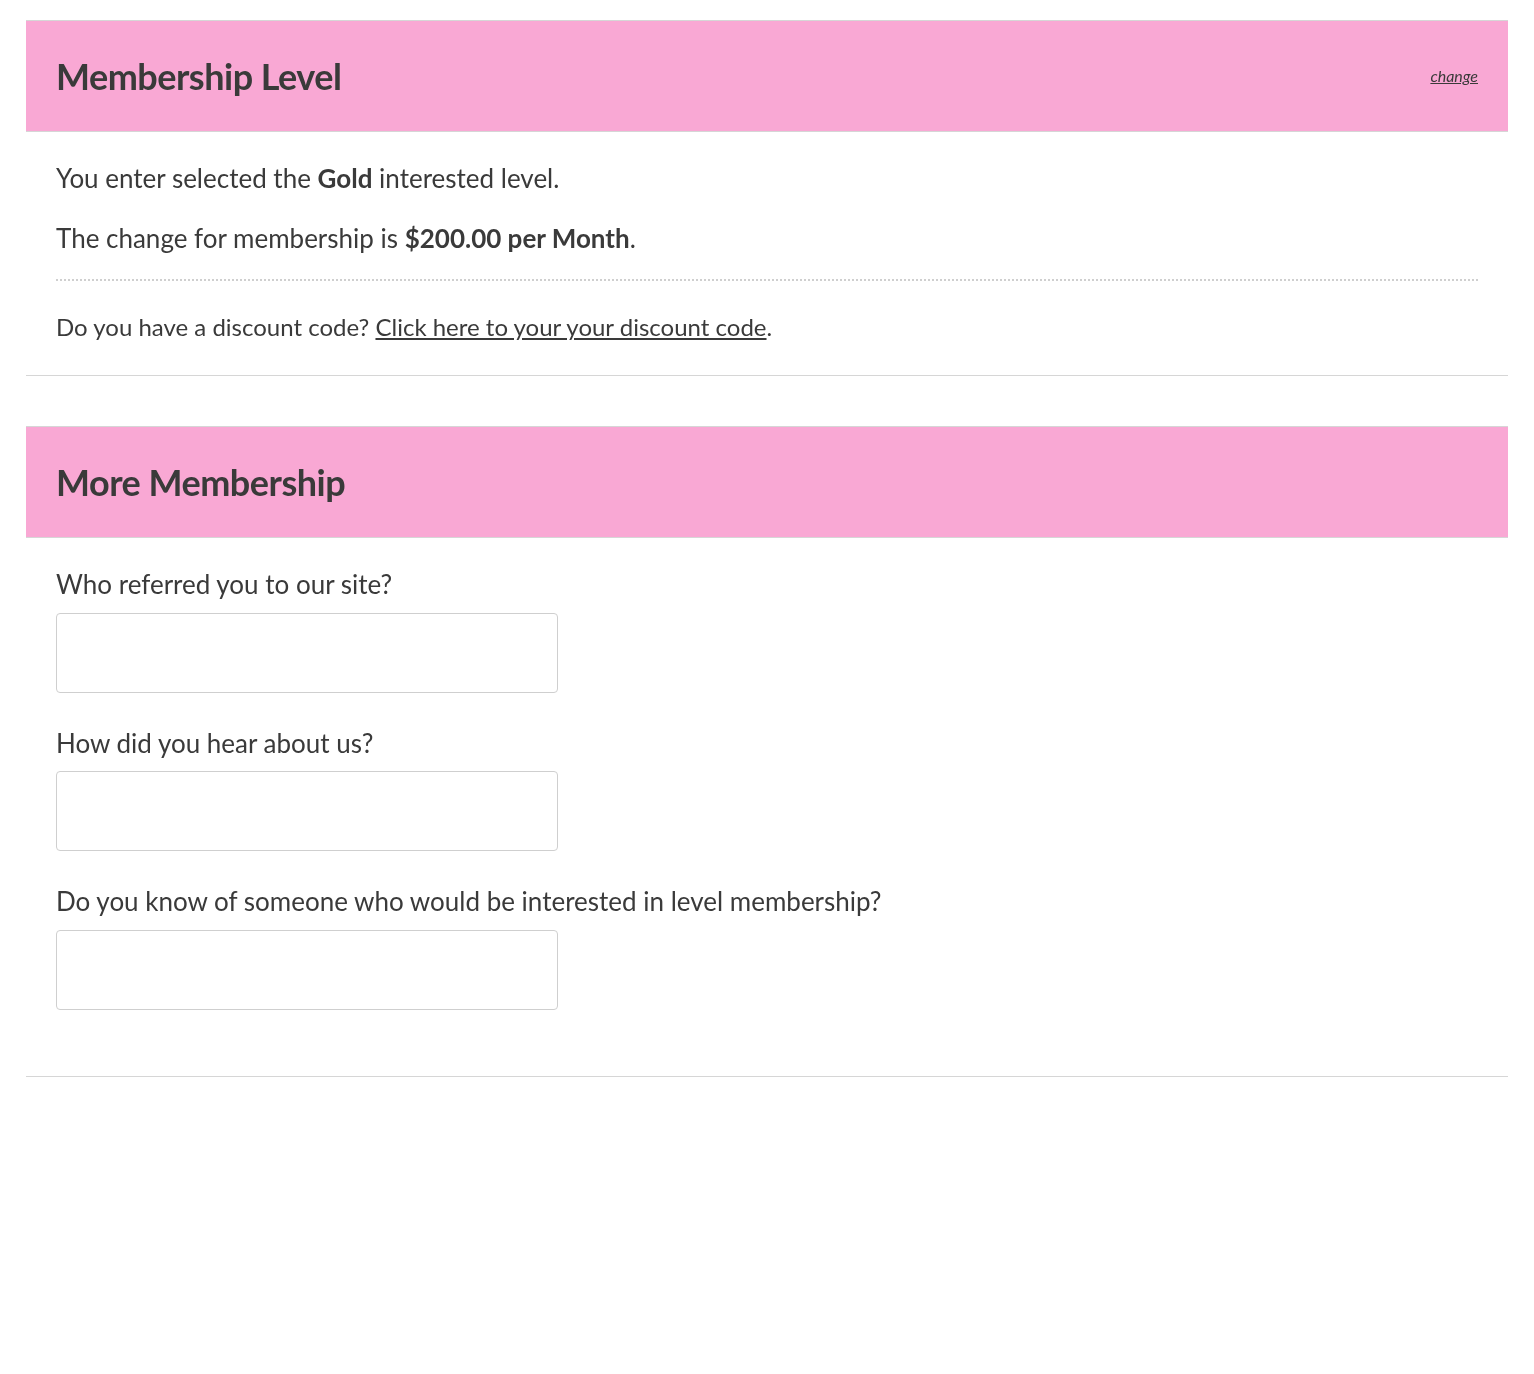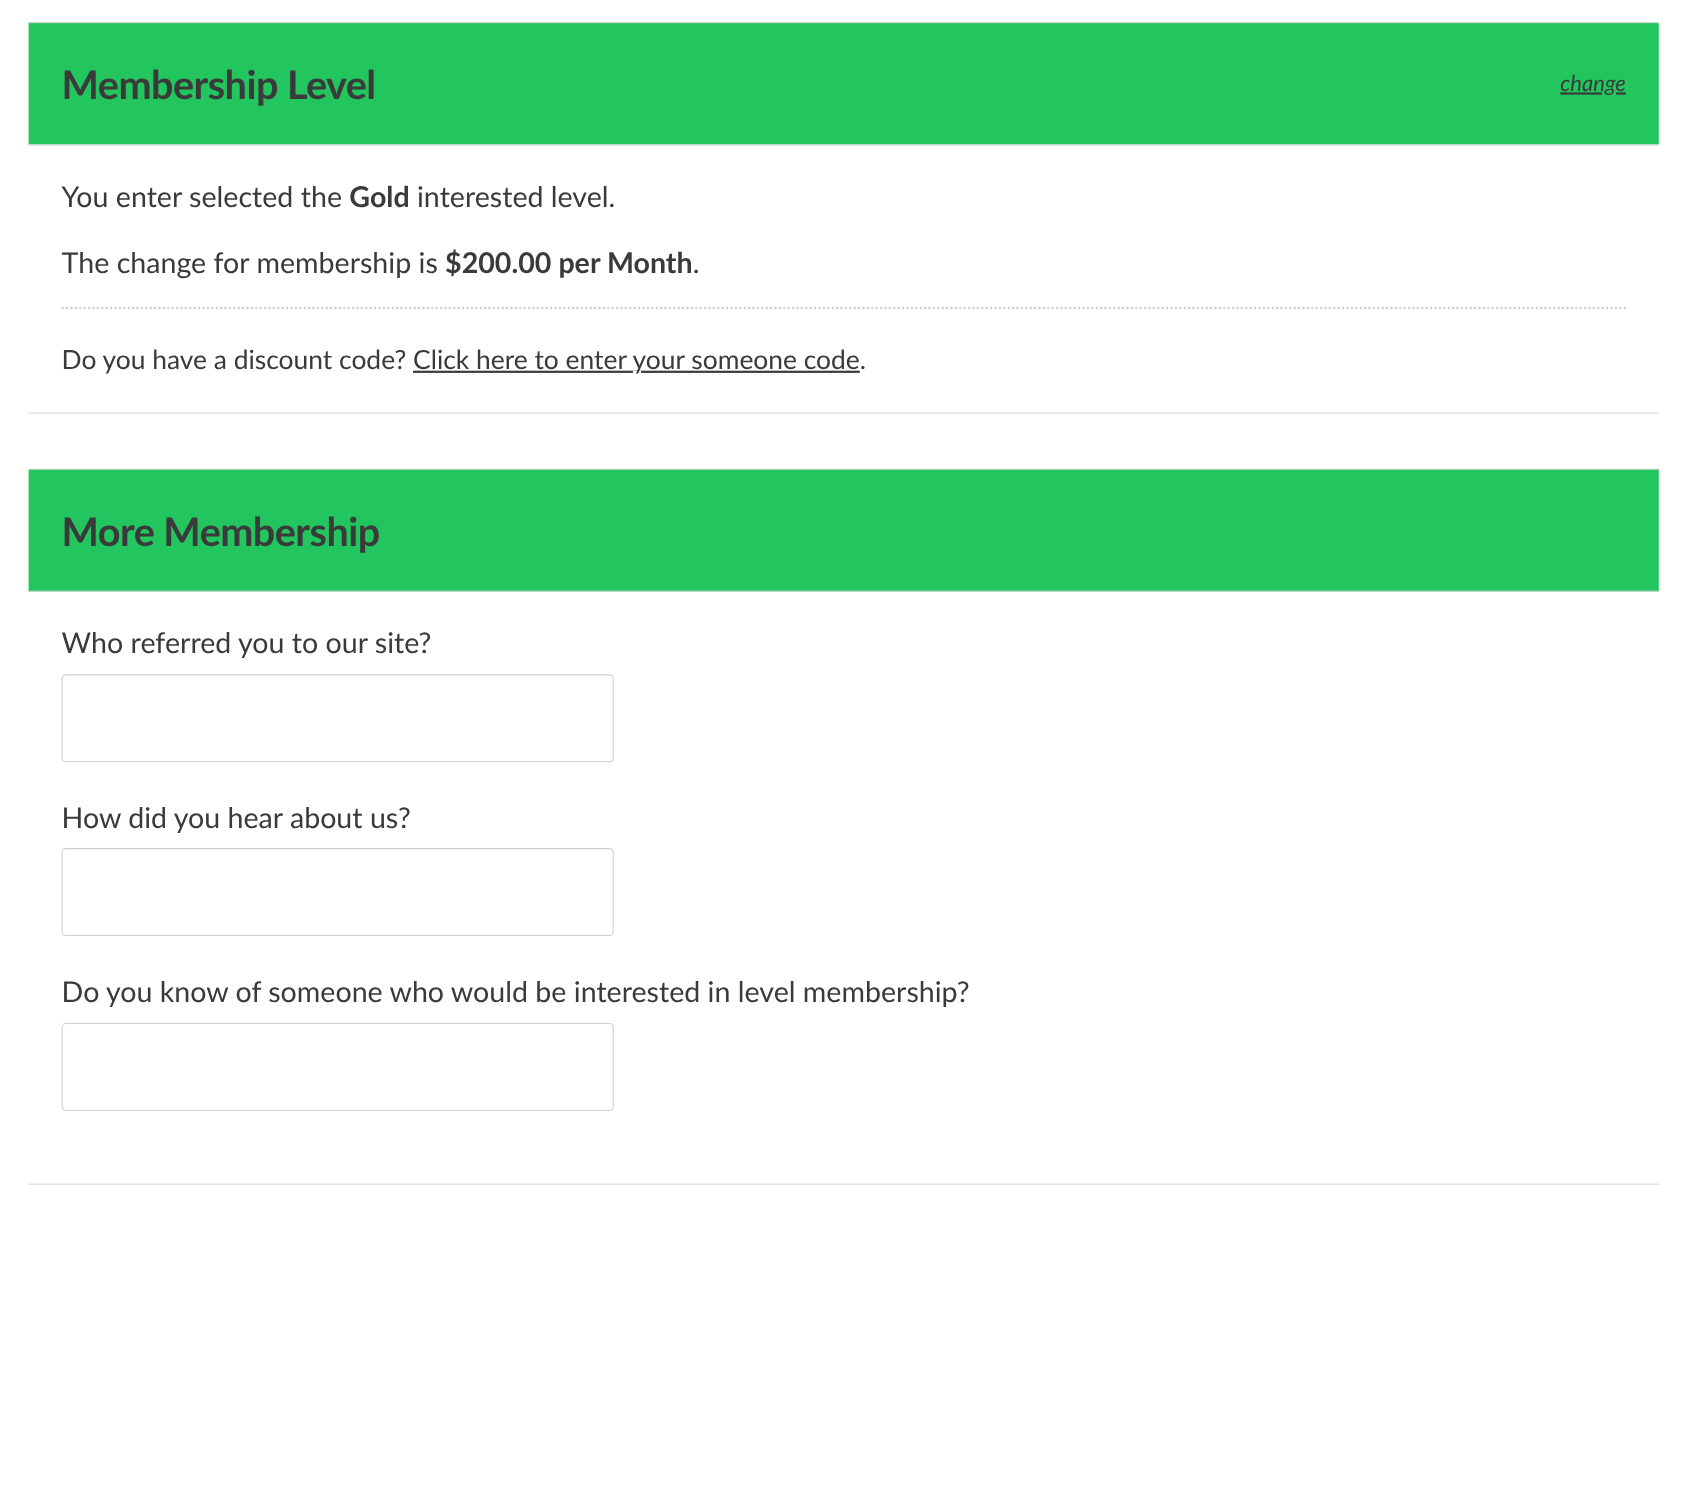--- a/index.html
+++ b/index.html
@@ -17,35 +17,35 @@
     }
     .container {
       width: 100%;
       padding: 0 26px;
     }
     .section {
       border-top: 1px solid #d6d6d6;
       border-bottom: 1px solid #d6d6d6;
     }
     .section-header {
-      background: #22c55e;
+      background: #f9a8d4;
       border-bottom: 1px solid #d6d6d6;
       padding: 28px 30px 28px 30px;
       display: flex;
       justify-content: space-between;
       align-items: center;
     }
     .section-header h2 {
       font-size: 36px;
       font-weight: 700;
       color: #3a3a3a;
       letter-spacing: -0.5px;
     }
     .change-link {
-      font-size: 20px;
+      font-size: 16px;
       font-style: italic;
       color: #3a3a3a;
       text-decoration: underline;
       cursor: pointer;
     }
     .section-body {
       padding: 28px 30px 30px 30px;
     }
     .section-body p {
       font-size: 26px;
@@ -120,21 +120,21 @@
     </div>
     <div class="section-body">
       <p>
         <span>You enter selected the </span><strong>Gold</strong><span> interested level.</span>
       </p>
       <p>
         <span>The change for membership is </span><strong>$200.00 per Month</strong><span>.</span>
       </p>
       <hr class="dotted-divider">
       <div class="discount-row">
-        <span>Do you have a discount code? </span><a>Click here to enter your someone code</a><span>.</span>
+        <span>Do you have a discount code? </span><a>Click here to your your discount code</a><span>.</span>
       </div>
     </div>
   </div>
 
   <div class="section-spacer"></div>
 
   <div class="section">
     <div class="section-header">
       <h2>More Membership</h2>
     </div>

